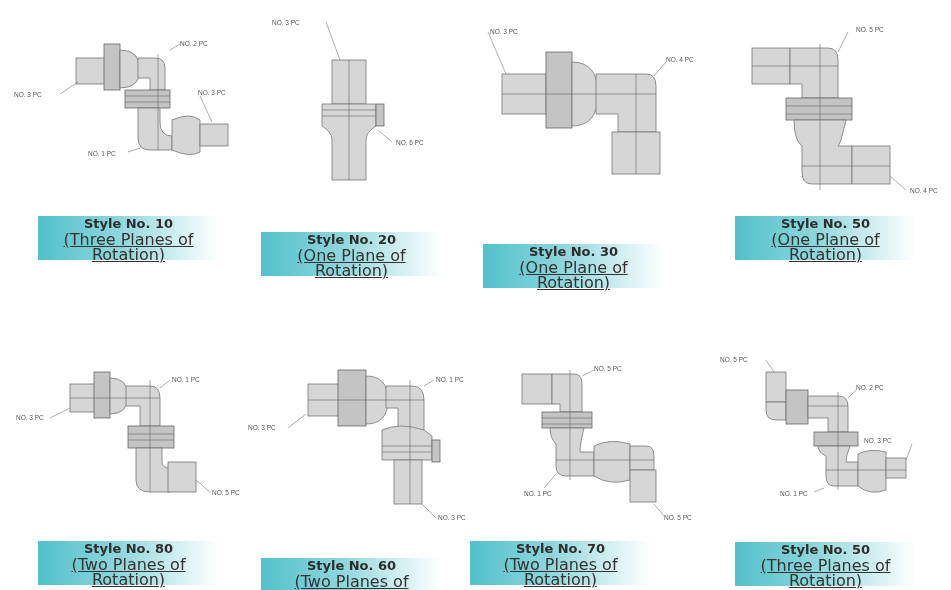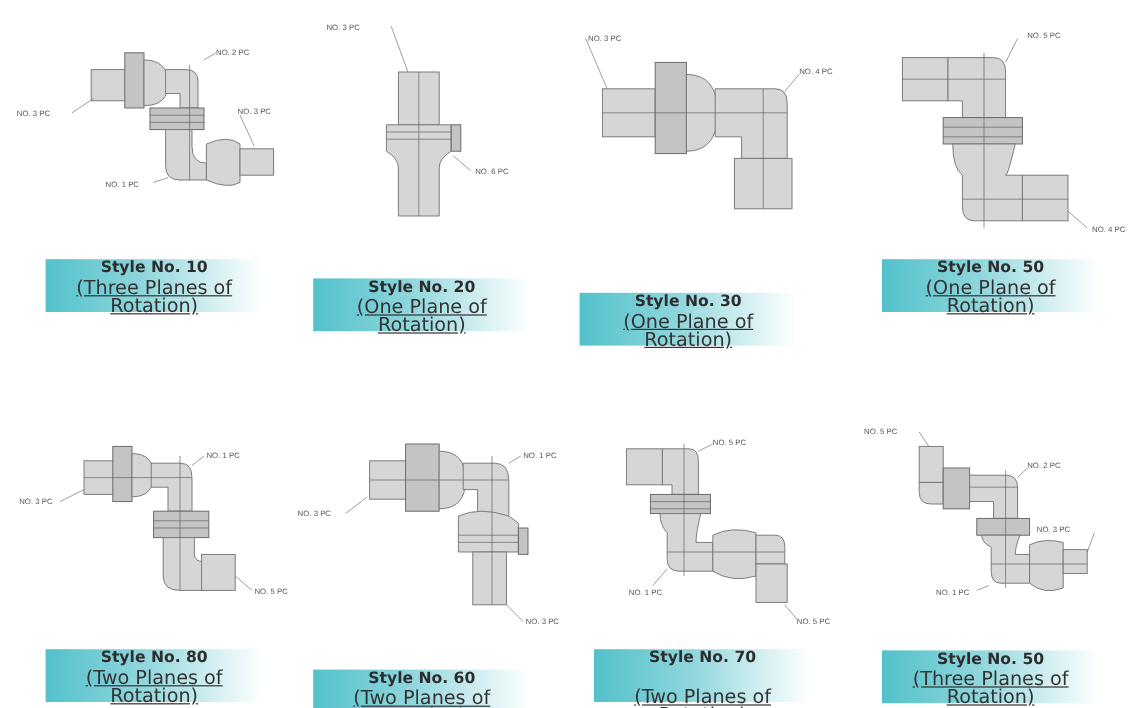--- a/index.html
+++ b/index.html
@@ -178,21 +178,21 @@
     <rect class="body" x="160" y="130" width="26" height="32"></rect>
     <line class="line" x1="100" y1="30" x2="100" y2="140"></line>
       <line class="line" x1="86" y1="120" x2="184" y2="120"></line>
     <path class="lead" d="M112 36 L124 30"></path>
       <path class="lead" d="M86 134 L74 148"></path>
       <path class="lead" d="M184 164 L194 176"></path>
     <text class="callout" x="124" y="31">NO. 5 PC</text>
     <text class="callout" x="54" y="156">NO. 1 PC</text>
     <text class="callout" x="194" y="180">NO. 5 PC</text>
   </svg>
-  <div class="label-box" style="left:25px;top:201px;gap:16px;">
+  <div class="label-box" style="left:0;top:201px;">
     <div class="label-title">Style No. 70</div>
     <div class="label-sub">(Two Planes of Rotation)</div>
   </div>
 </div>
 
 <div class="cell" style="left:710px;top:340px;width:241px;height:250px;">
   <svg class="drawing" width="241" height="180" style="left:0;top:0;">
     <rect class="body" x="56" y="32" width="20" height="30"></rect>
     <path class="body" d="M56 62 L76 62 L76 80 L66 80 Q56 80 56 70 Z"></path>
     <rect class="dark" x="76" y="50" width="22" height="34"></rect>

